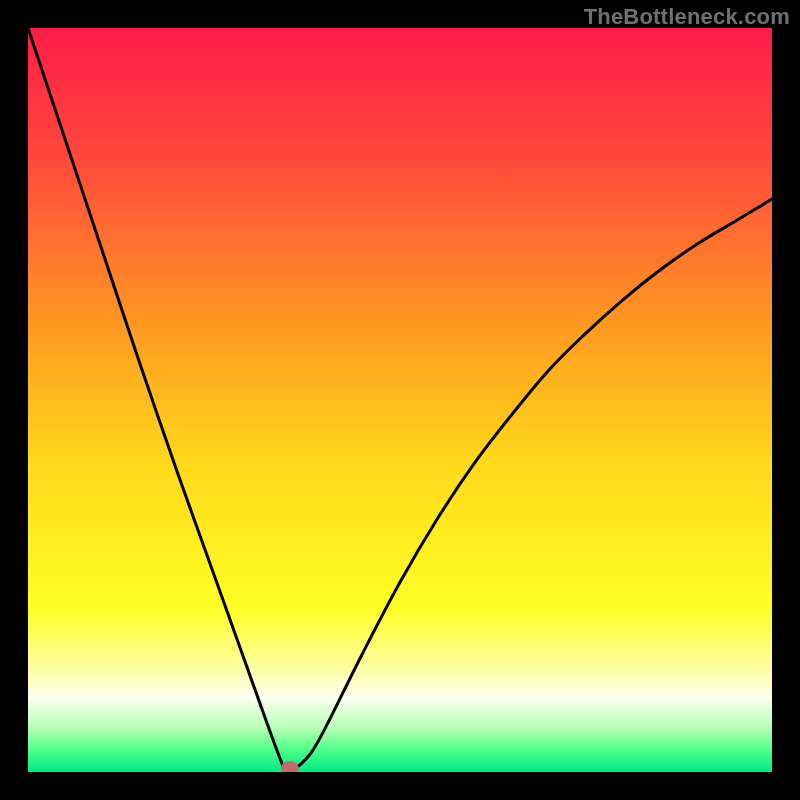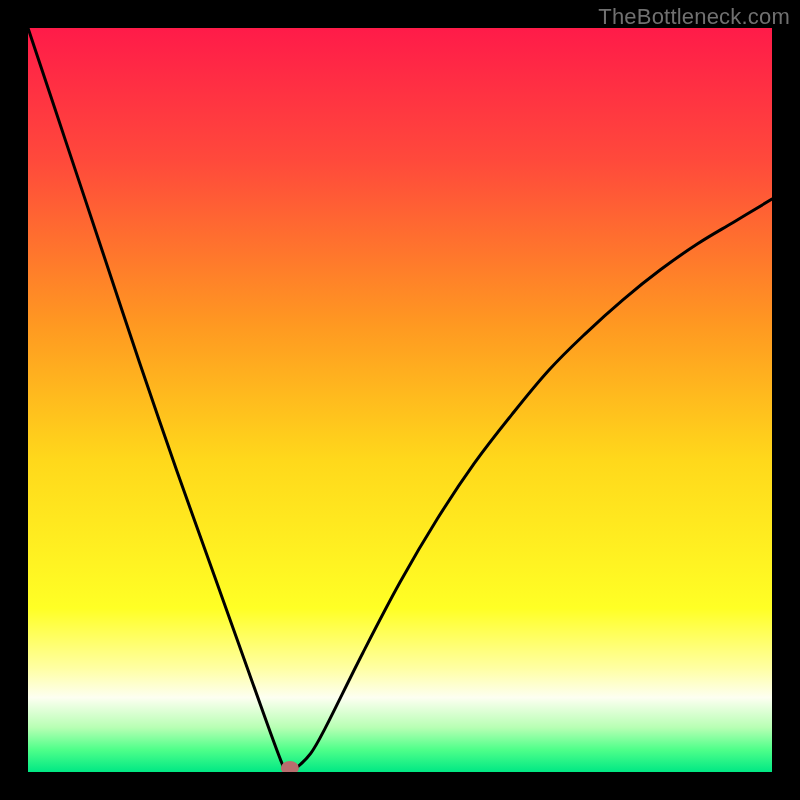--- a/index.html
+++ b/index.html
@@ -32,21 +32,21 @@
     width: 744px;
     height: 744px;
   }
   .watermark {
     position: absolute;
     top: 4px;
     right: 10px;
     color: #707070;
     font-size: 22px;
     letter-spacing: 0.2px;
-    font-weight: 400;
+    font-weight: 700;
     user-select: none;
   }
 </style>
 </head>
 <body>
 
 <div class="frame">
   <div class="watermark">TheBottleneck.com</div>
 
   <div class="stage">

